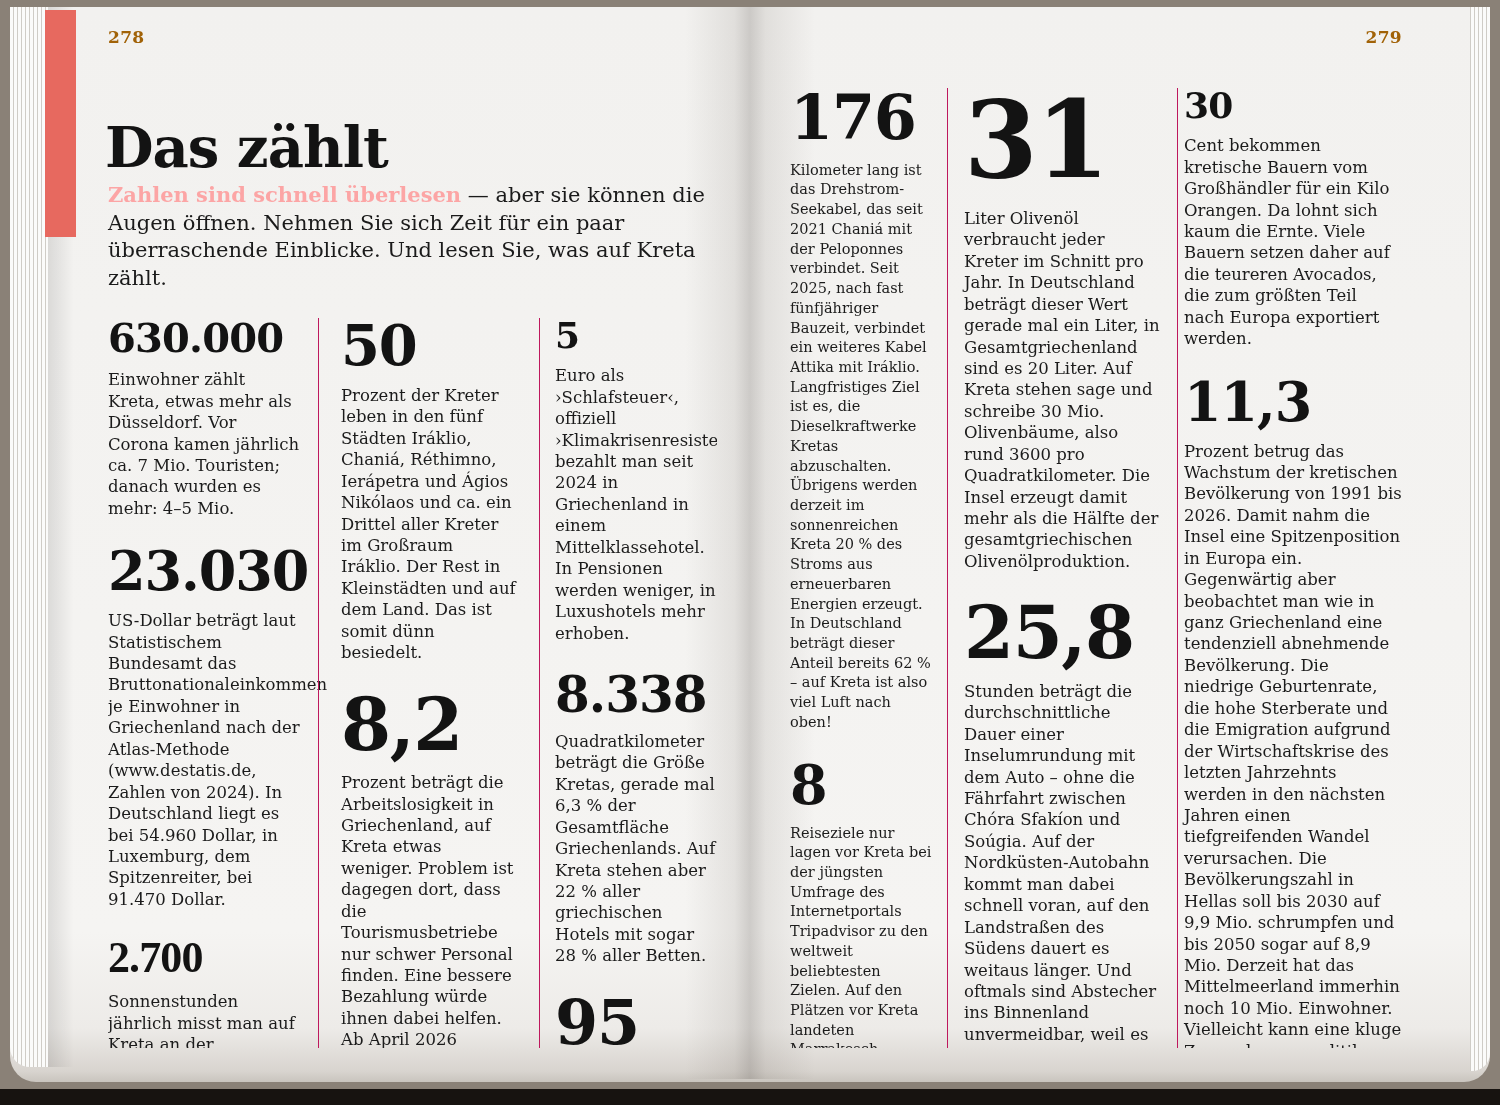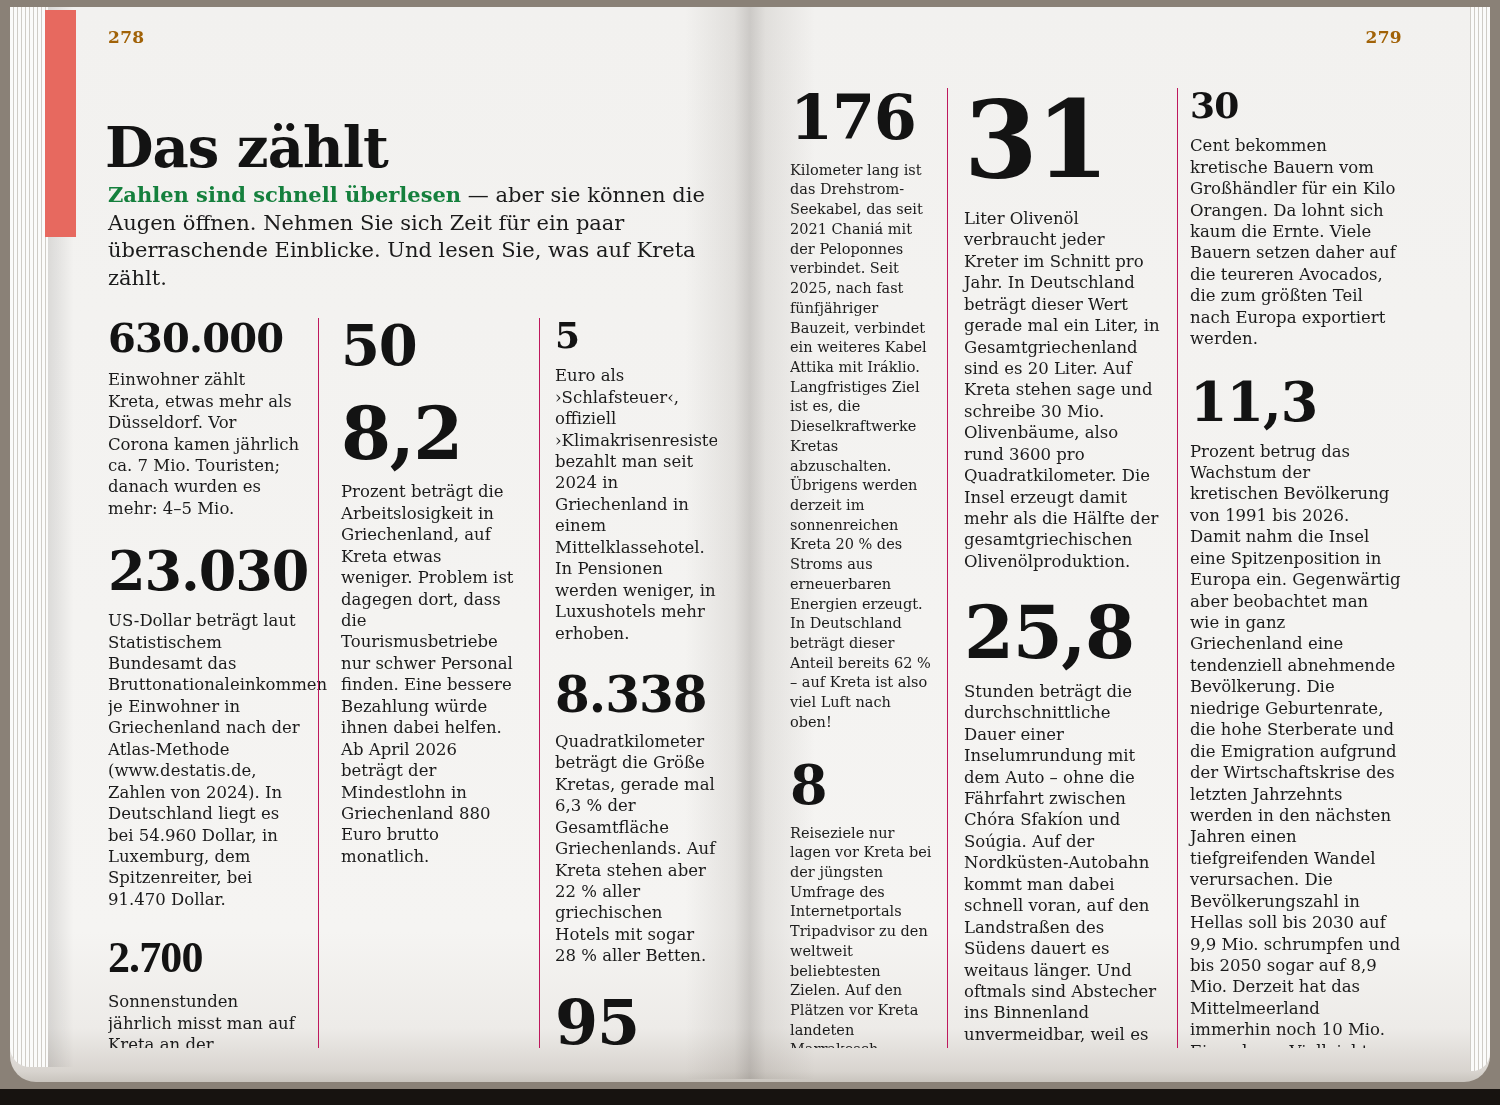--- a/index.html
+++ b/index.html
@@ -54,21 +54,21 @@
   #cols-left  { left:108px; top:318px; width:609px; height:730px; }
   #cols-right { left:790px; top:88px;  width:612px; height:960px; }
   .col { box-sizing:border-box; }
   .col + .col { border-left:1px solid #be185d; }
 
   #cols-left  .col:nth-child(1) { width:210px; padding-right:16px; }
   #cols-left  .col:nth-child(2) { width:221px; padding:0 22px; }
   #cols-left  .col:nth-child(3) { width:178px; padding-left:15px; }
   #cols-right .col:nth-child(1) { width:157px; padding-right:12px; }
   #cols-right .col:nth-child(2) { width:230px; padding:0 16px; }
-  #cols-right .col:nth-child(3) { width:225px; padding-left:12px; }
+  #cols-right .col:nth-child(3) { width:225px; padding-left:6px; }
 
   .stat { margin-bottom:26px; }
   .num {
     font-weight:bold; color:#131313; line-height:0.98; letter-spacing:-0.02em;
     margin-bottom:12px;
   }
   .n36{font-size:36px;} .n40{font-size:40px;} .n44{font-size:44px;font-family:Liberation Serif, serif;}
   .n50{font-size:50px;} .n54{font-size:54px;} .n56{font-size:56px;}
   .n62{font-size:62px;} .n72{font-size:72px;} .n106{font-size:106px; margin-bottom:16px;}
   .txt {
@@ -85,40 +85,41 @@
 <div class="stack-left"></div>
 <div class="stack-right"></div>
 <div class="edge-shade-left"></div>
 <div class="red-tab" id="red-tab" style="background: rgb(231, 105, 95);"></div>
 
 <div class="pageno" id="pageno-left">278</div>
 <div class="pageno" id="pageno-right">279</div>
 
 <h1 class="title">Das zählt</h1>
 
-<p class="intro"><b class="red" id="intro-red" style="color: #15803d;">Zahlen sind schnell überlesen</b><span> — aber sie können die Augen öffnen. Nehmen Sie sich Zeit für ein paar überraschende Einblicke. Und lesen Sie, was auf Kreta zählt.</span></p>
+<p class="intro"><b class="red" id="intro-red" style="color: #fca5a5;">Zahlen sind schnell überlesen</b><span> — aber sie können die Augen öffnen. Nehmen Sie sich Zeit für ein paar überraschende Einblicke. Und lesen Sie, was auf Kreta zählt.</span></p>
 
 <div class="cols" id="cols-left">
   <div class="col">
     <div class="stat">
       <div class="num n40">630.000</div>
       <p class="txt">Einwohner zählt Kreta, etwas mehr als Düsseldorf. Vor Corona kamen jährlich ca. 7 Mio. Touristen; danach wurden es mehr: 4–5 Mio.</p>
     </div>
     <div class="stat">
       <div class="num n54">23.030</div>
       <p class="txt">US-Dollar beträgt laut Statistischem Bundesamt das Bruttonationaleinkommen je Einwohner in Griechenland nach der Atlas-Methode (www.destatis.de, Zahlen von 2024). In Deutschland liegt es bei 54.960 Dollar, in Luxemburg, dem Spitzenreiter, bei 91.470 Dollar.</p>
     </div>
     <div class="stat">
       <div class="num n44">2.700</div>
       <p class="txt">Sonnenstunden jährlich misst man auf Kreta an der Nordküste, 3000 sind es an der Südküste. In Baden-Württemberg zählt man 1800.</p>
     </div>
   </div>
   <div class="col">
     <div class="stat">
       <div class="num n56">50</div>
+      <p class="txt">Prozent der Kreter leben in den fünf Städten Iráklio, Chaniá, Réthimno, Ierápetra und Ágios Nikólaos und ca. ein Drittel aller Kreter im Großraum Iráklio. Der Rest in Kleinstädten und auf dem Land. Das ist somit dünn besiedelt.</p>
     </div>
     <div class="stat">
       <div class="num n72">8,2</div>
       <p class="txt">Prozent beträgt die Arbeitslosigkeit in Griechenland, auf Kreta etwas weniger. Problem ist dagegen dort, dass die Tourismusbetriebe nur schwer Personal finden. Eine bessere Bezahlung würde ihnen dabei helfen. Ab April 2026 beträgt der Mindestlohn in Griechenland 880 Euro brutto monatlich.</p>
     </div>
   </div>
   <div class="col">
     <div class="stat">
       <div class="num n36">5</div>
       <p class="txt">Euro als ›Schlafsteuer‹, offiziell ›Klimakrisenresistenzgebühr‹, bezahlt man seit 2024 in Griechenland in einem Mittelklassehotel. In Pensionen werden weniger, in Luxushotels mehr erhoben.</p>

